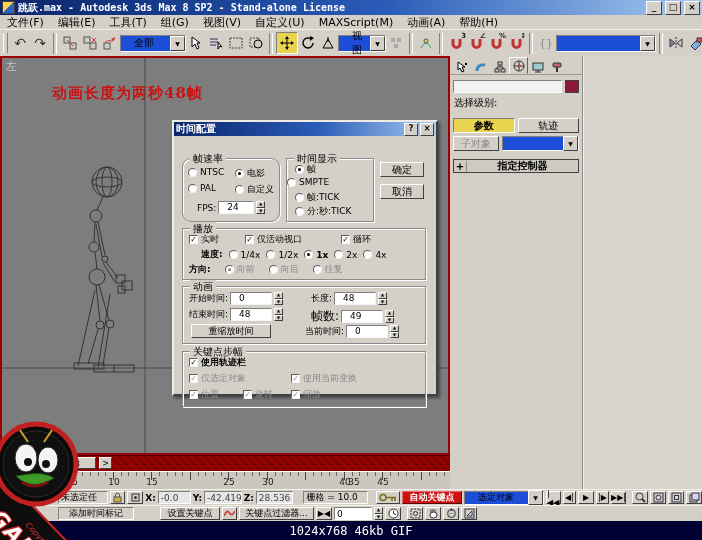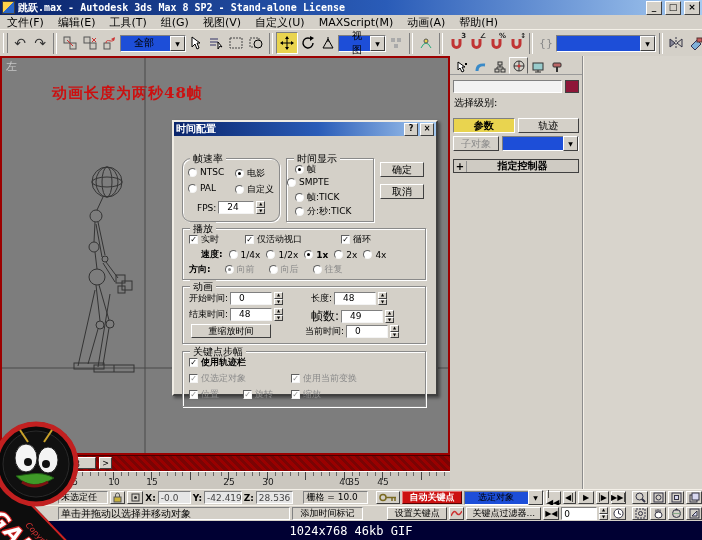--- a/index.html
+++ b/index.html
@@ -703,21 +703,20 @@
       </div>
     <div class="sbtn" style="width:16px;">
       <svg width="11" height="11">
           <rect x="1" y="3" width="7" height="7" fill="none" stroke="#334"></rect>
           <rect x="3" y="1" width="7" height="7" fill="#d8d8f0" stroke="#334"></rect>
         </svg>
       </div>
   </div>
 
   <div class="srow" style="top:505px;">
-    <div class="sunken" style="width:250px;font-size:10px;">单击并拖动以选择并移动对象</div>
     <div class="sunken" style="width:76px;justify-content:center;">添加时间标记</div>
     <div style="width:22px;"></div>
     <div class="sbtn" style="width:60px;font-size:9px;">设置关键点</div>
     <div class="sbtn" style="width:15px;">
       <svg width="11" height="9">
           <path d="M0 7 Q3 0 5.5 4 Q8 8 11 2" fill="none" stroke="#c33" stroke-width="1.5"></path>
         </svg>
       </div>
     <div class="sbtn" style="width:75px;font-size:9px;">关键点过滤器...</div>
     <div class="sbtn" style="width:16px;">▶◀</div>

